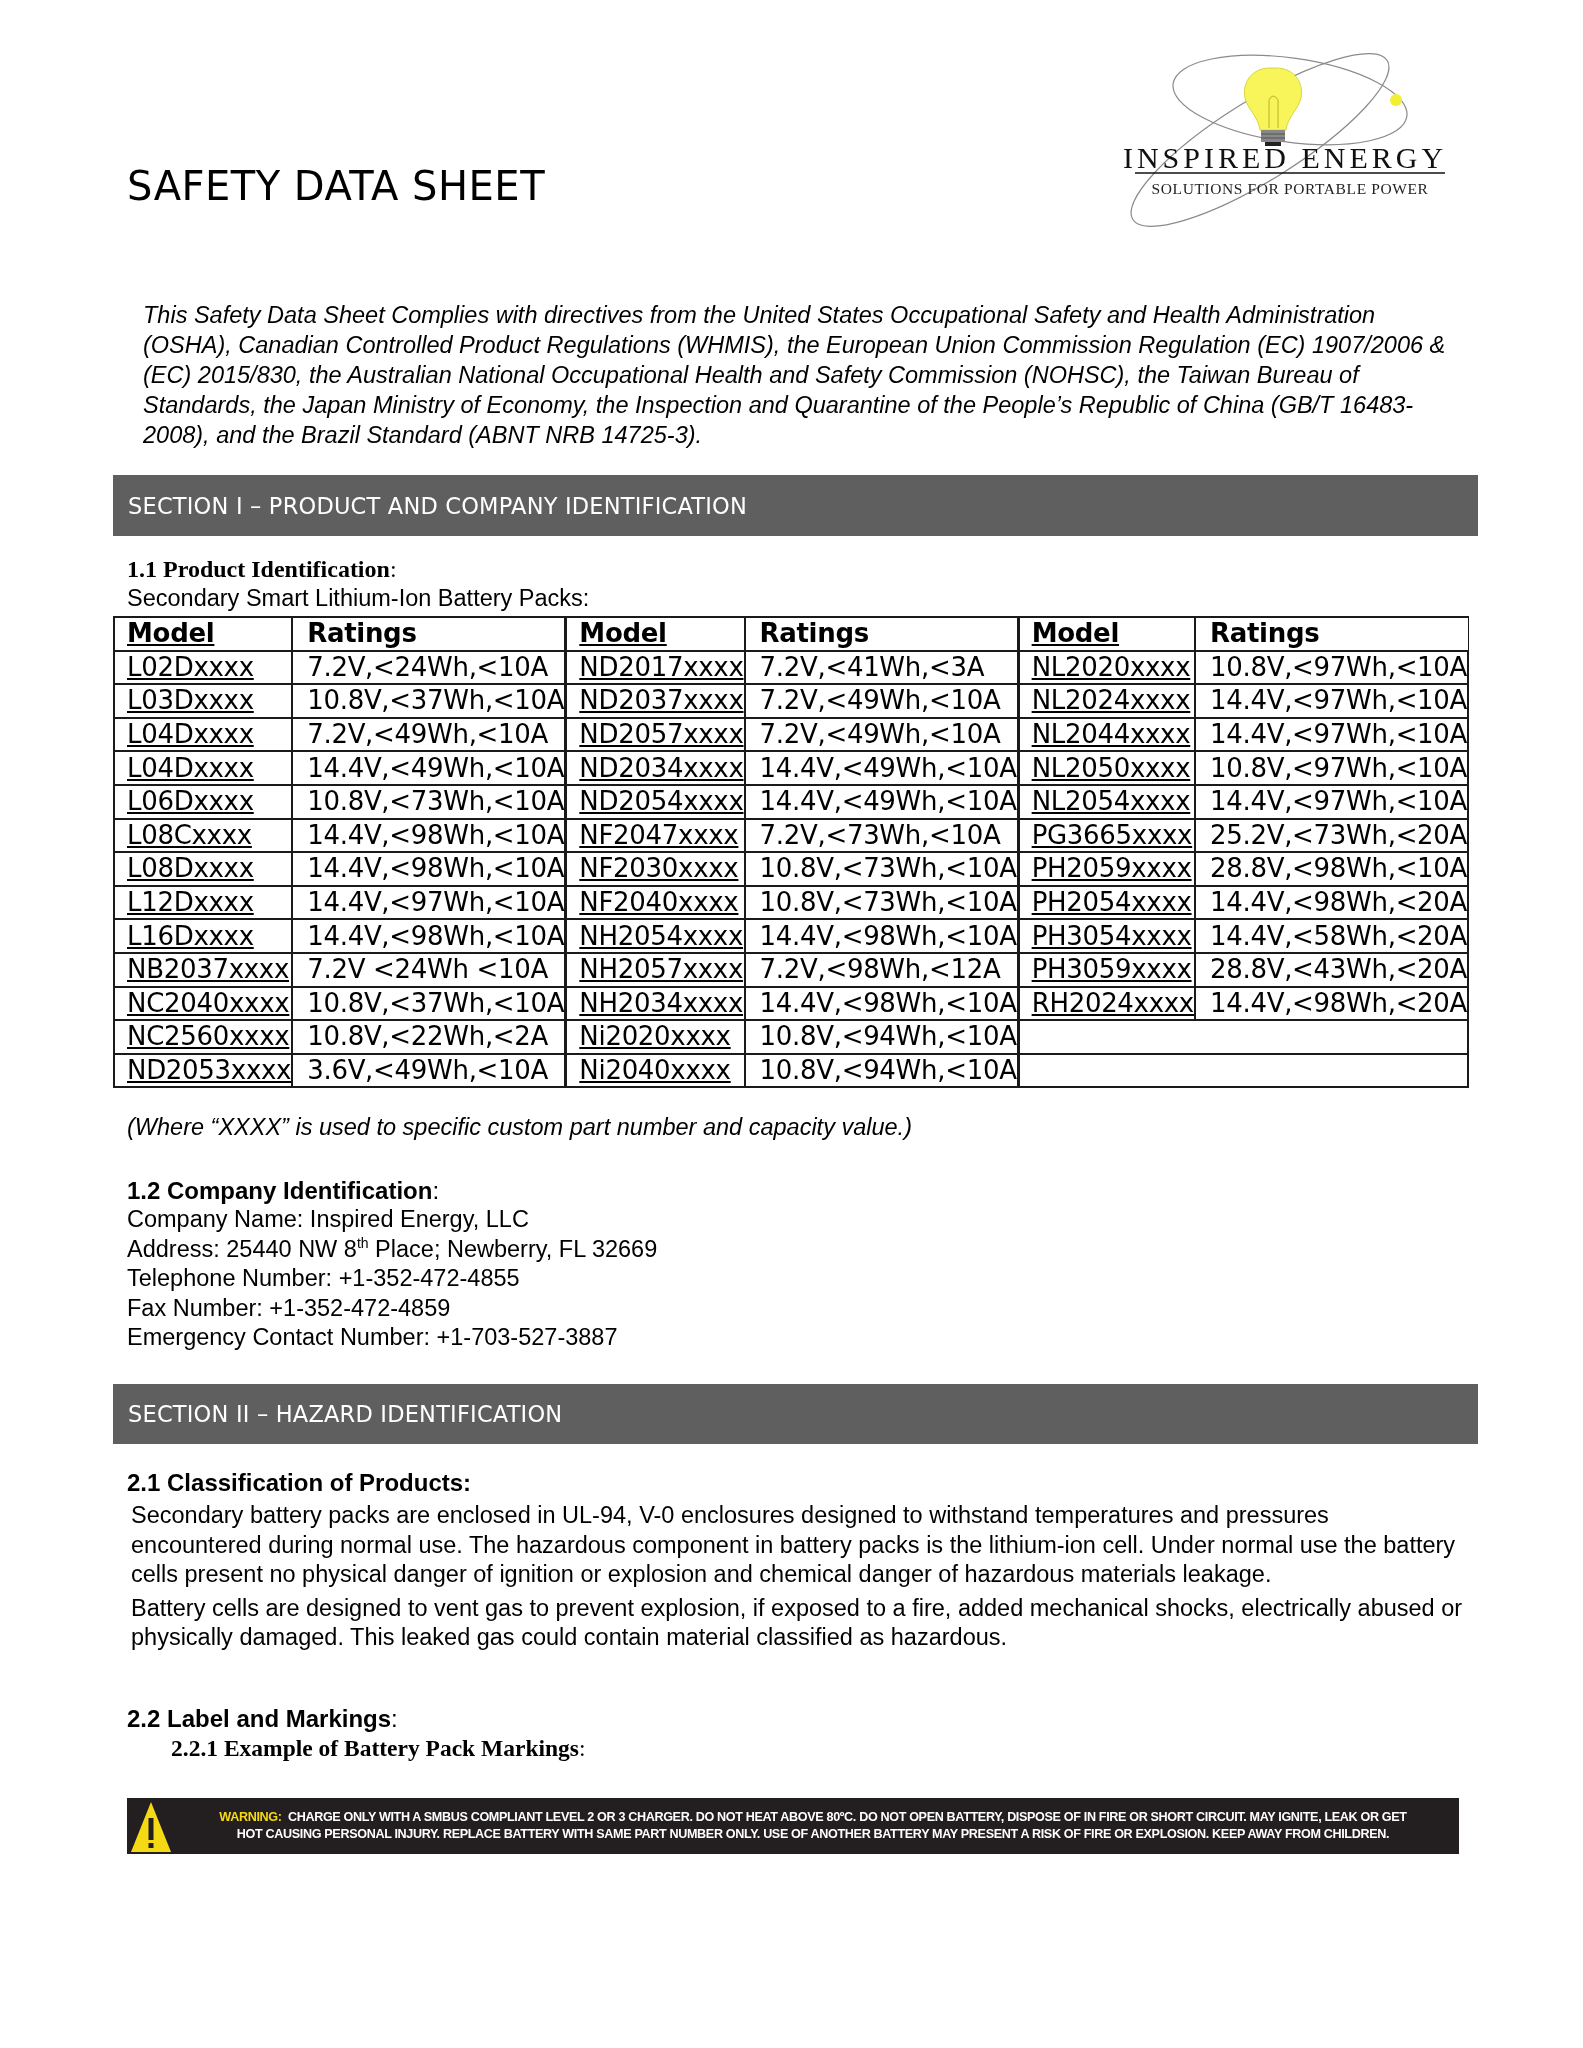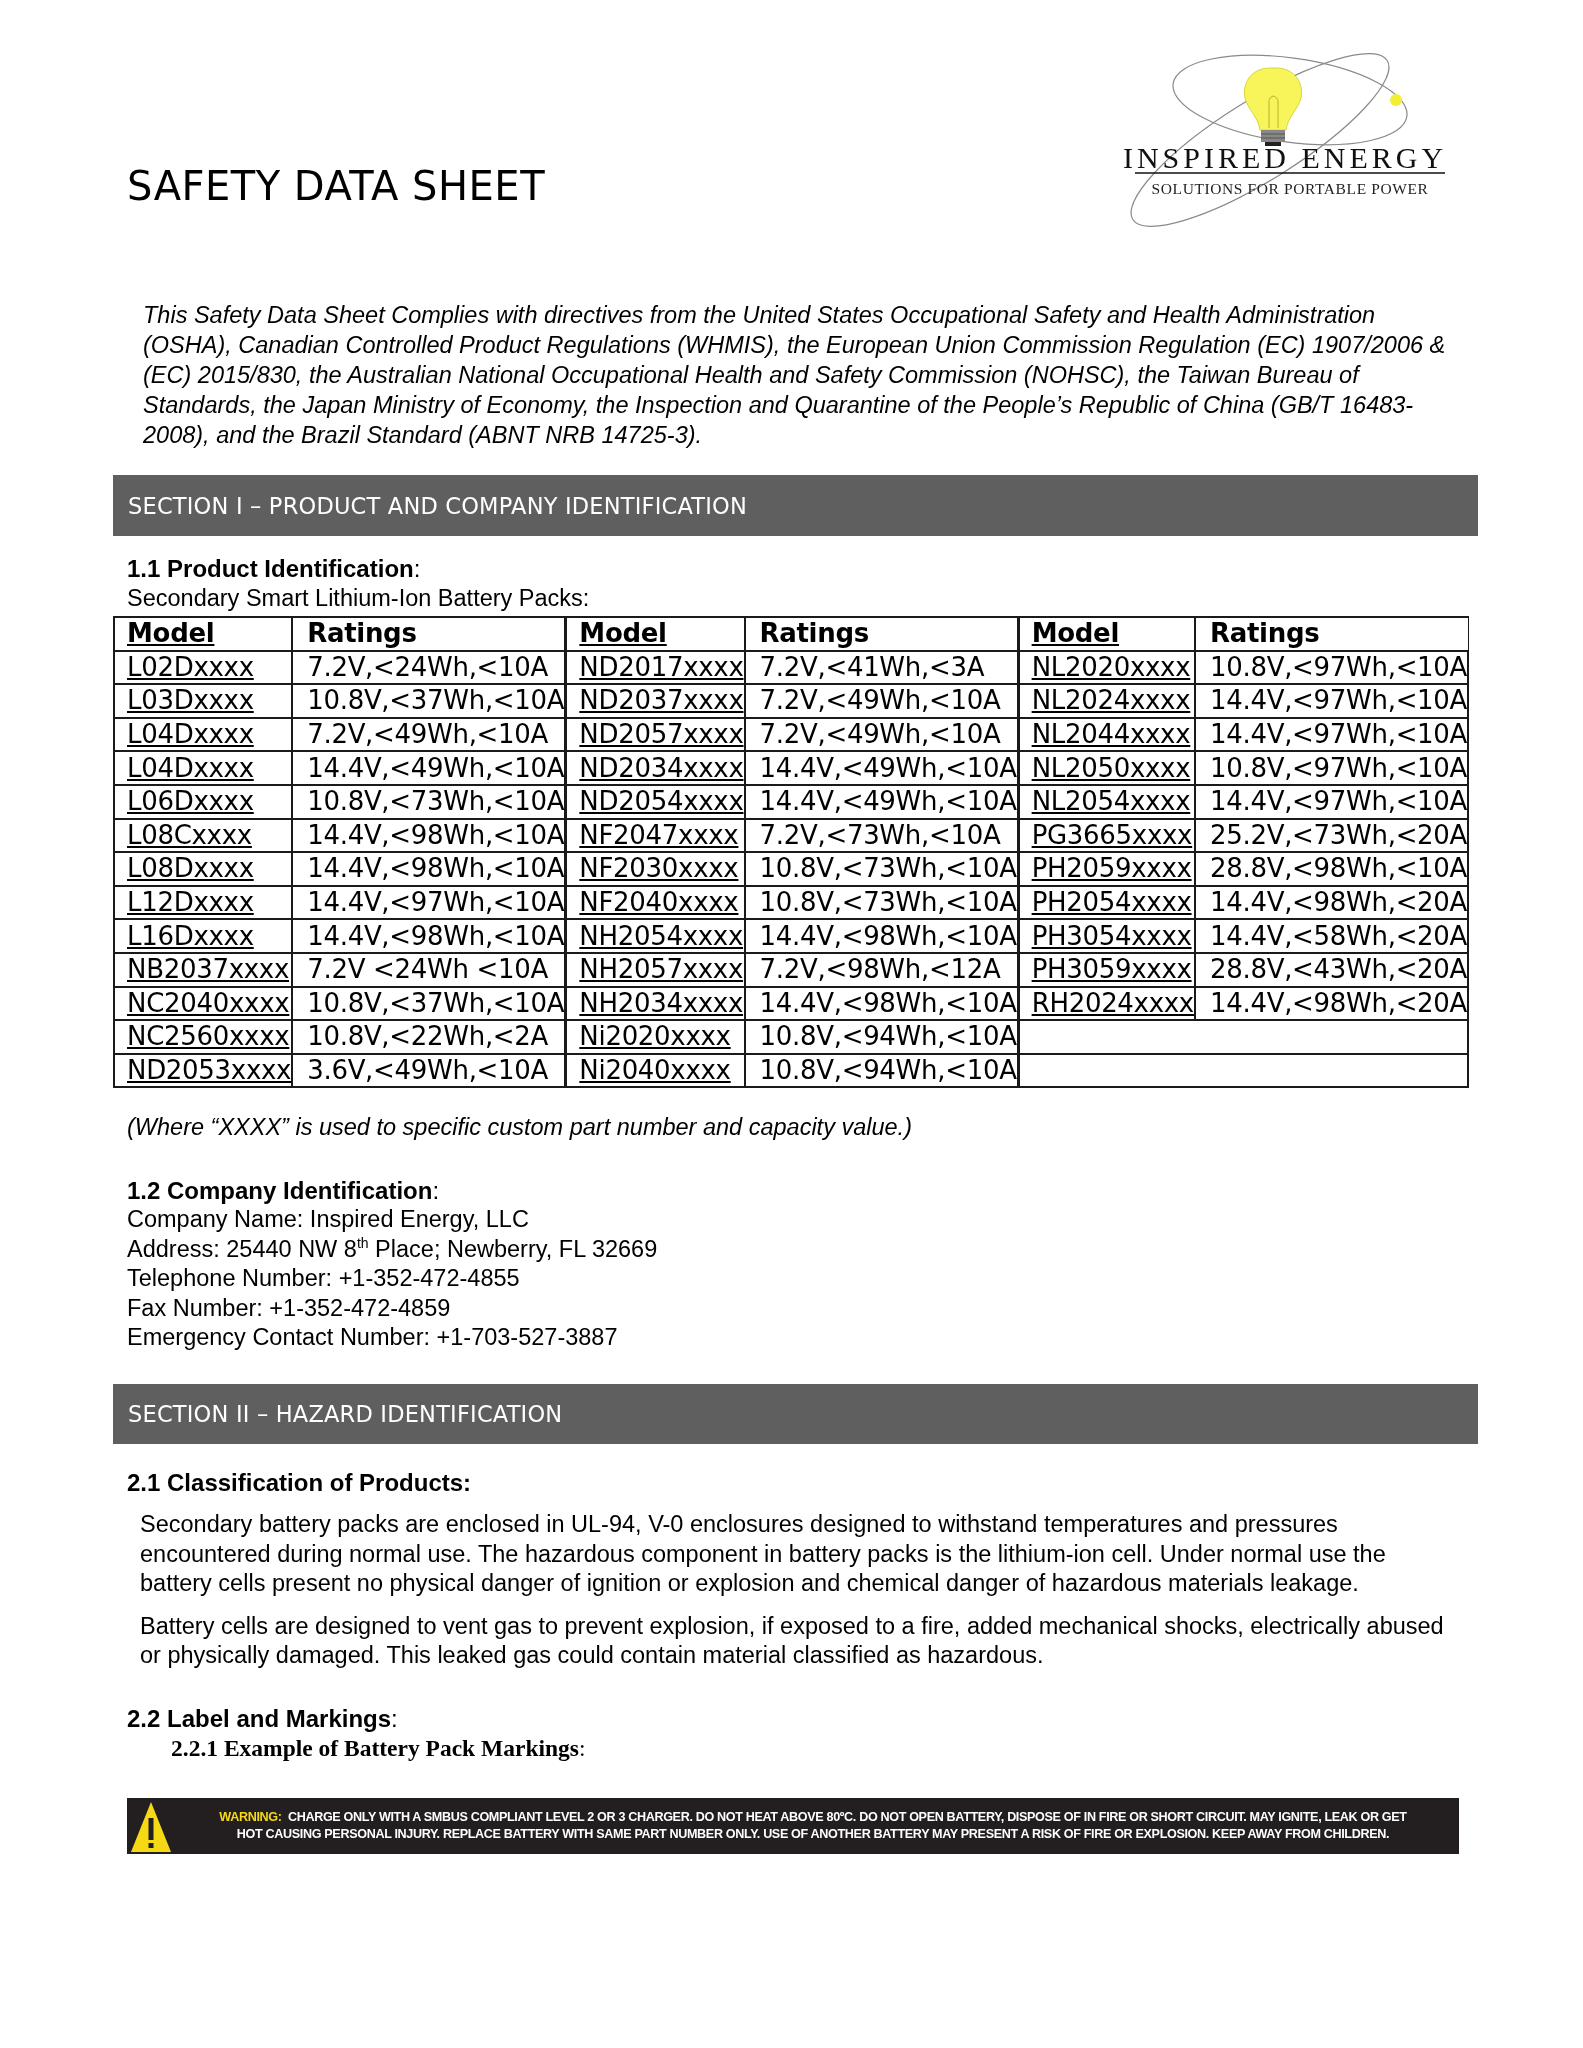--- a/index.html
+++ b/index.html
@@ -16,21 +16,21 @@
   .intro p { margin: 16px; }
 
   .section-band { left: 113px; width: 1365px; background: #5f5f5f; color: #ffffff; font-family: "DejaVu Sans", sans-serif; font-size: 22.5px; letter-spacing: 0.2px; display: flex; align-items: center; box-sizing: border-box; padding-left: 15px; }
   .band1 { top: 475px; height: 61px; }
   .band2 { top: 1384px; height: 60px; }
 
   .subhead { font-weight: bold; font-size: 24px; line-height: 30px; }
   .subhead .colon { font-weight: normal; }
   .plain { font-size: 23.5px; line-height: 29.5px; }
 
-  .h11 { left: 127px; top: 554px; }
+  .h11 { left: 127px; top: 554px; font-family: Liberation Serif, serif; }
   .h11-sub { left: 127px; top: 584px; }
 
   
   table.models { position: absolute; left: 113px; top: 616px; width: 1345px; border-collapse: collapse; font-family: "DejaVu Sans", sans-serif; font-size: 26px; }
   table.models td { border: 2px solid #1a1a1a; height: 31.6px; padding: 0 0 0 12px; white-space: nowrap; line-height: 31px; letter-spacing: -0.3px; }
   table.models td.model { width: 170px; text-decoration: underline; }
   table.models td.rating { width: 255px; padding-left: 14px; }
   table.models tr.hdr td { font-weight: bold; }
   table.models tr.hdr td.rating { border-right-width: 1px; }
   table.models td.thick-left { border-left-width: 3px; }
@@ -38,21 +38,21 @@
 
   .note { left: 127px; top: 1112px; font-style: italic; font-size: 23.5px; line-height: 30px; }
 
   .h12 { left: 127px; top: 1176px; }
   .company { left: 127px; top: 1205px; }
   .company div { font-size: 23.5px; line-height: 29.5px; }
   .company sup { font-size: 14px; vertical-align: 9px; line-height: 0; }
 
   .h21 { left: 127px; top: 1468px; }
   .h21-body { left: 127px; top: 1497px; width: 1340px; font-size: 23.5px; line-height: 29.5px; }
-  .h21-body p { margin: 13px; }
+  .h21-body p { margin: 4px; }
 
   .h22 { left: 127px; top: 1704px; }
   .h221 { left: 127px; top: 1733px; font-family: "Liberation Serif", serif; font-weight: bold; font-size: 23.5px; line-height: 30px; margin-left: 44px; }
   .h221 .colon { font-weight: normal; }
 
   
   .warning { left: 127px; top: 1798px; width: 1332px; height: 56px; background: #231f20; display: flex; align-items: center; box-sizing: border-box; }
   .warn-icon { width: 44px; height: 56px; margin-left: 2px; flex: 0 0 auto; }
   .warn-icon svg { width: 100%; height: 100%; display: block; }
   .warn-text { flex: 1; color: #ffffff; font-family: "Liberation Sans", sans-serif; font-weight: bold; font-size: 12.6px; line-height: 17px; text-align: center; letter-spacing: -0.35px; padding-right: 6px; }

